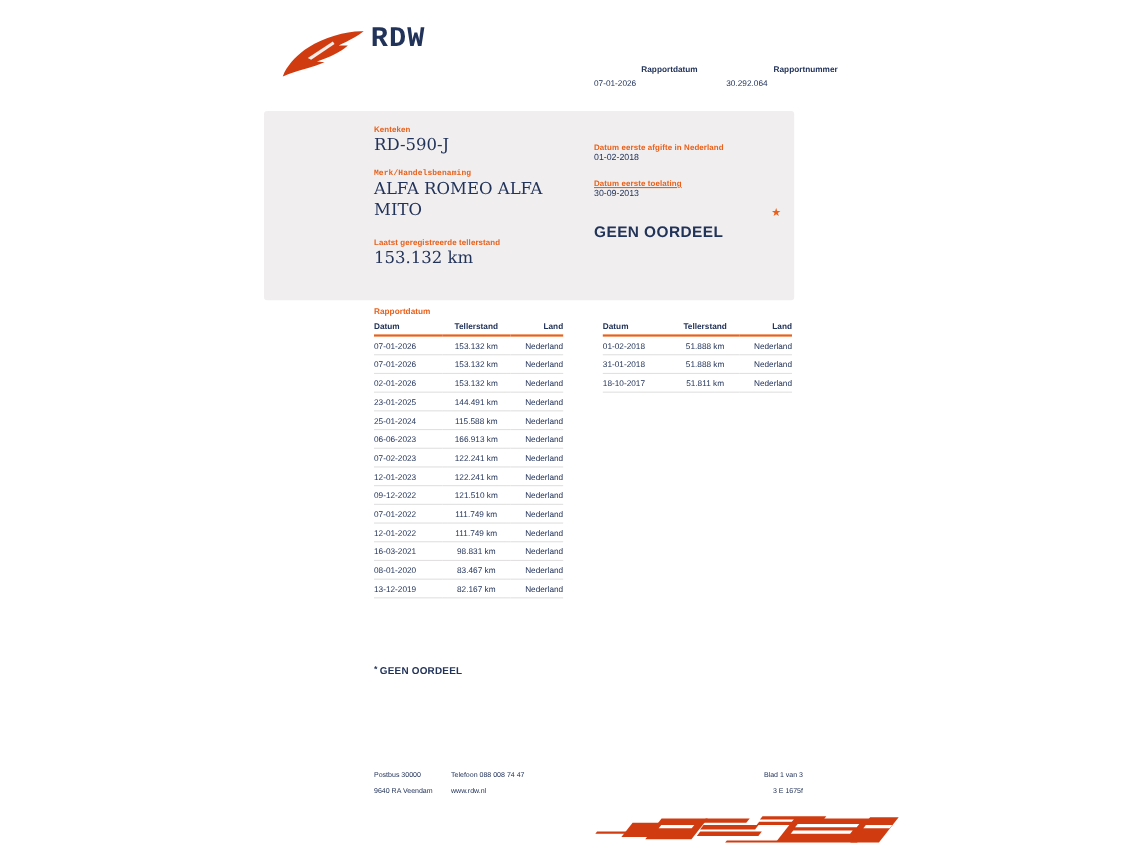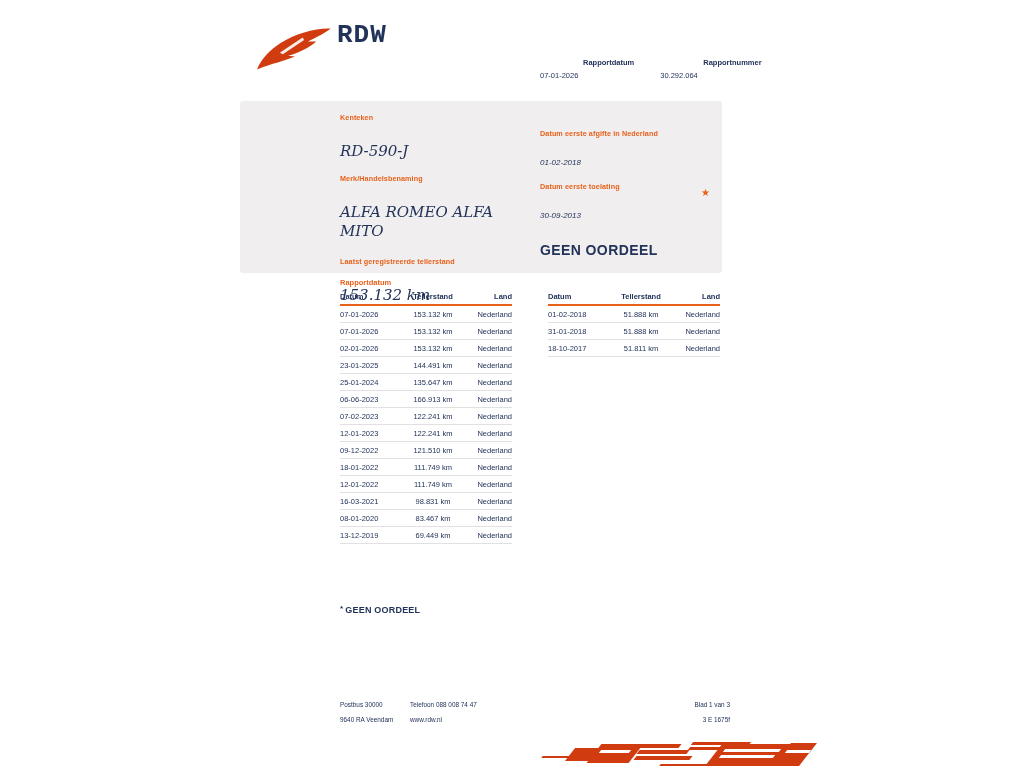--- a/index.html
+++ b/index.html
@@ -23,21 +23,21 @@
   .meta-value{font-size:7.5px;margin-top:4px;color:var(--navy);}
 
   
   .summary-box{position:absolute;left:240px;top:101px;width:482px;height:172px;background:var(--boxgray);border-radius:3px;}
   .summary-tail{position:absolute;left:240px;top:244px;width:72px;height:13px;background:var(--boxgray);clip-path:polygon(0 0,100% 0,76% 100%,4px 100%,0 calc(100% - 5px));}
   .fld-label{font-size:7.2px;font-weight:bold;color:var(--orange);letter-spacing:.1px;}
   .fld-serif{font-family:"DejaVu Serif",serif;font-size:15px;color:var(--navy);line-height:19px;}
   .fld-plain{font-size:8px;color:var(--navy);}
   .sum-left{position:absolute;left:100px;top:12px;width:180px;}
   .sum-right{position:absolute;left:300px;top:28px;width:170px;}
-  .gap-a{margin-top:20px;font-style:italic;} .gap-b{margin-top:13px;} .gap-c{margin-top:16px;}
+  .gap-a{margin-top:0;} .gap-b{margin-top:13px;font-family:Liberation Mono, monospace;} .gap-c{margin-top:16px;}
   .verdict{font-size:14px;font-weight:bold;letter-spacing:.4px;color:var(--navy);margin-top:22px;}
   .star{position:absolute;right:12px;top:86px;color:var(--orange);font-size:10px;}
 
   
   .tables-heading{position:absolute;left:340px;top:278px;font-size:7.5px;font-weight:bold;color:var(--orange);}
   .odo-table{position:absolute;top:290px;width:172px;border-collapse:collapse;font-size:7.5px;color:var(--navy);}
   .odo-left{left:340px;} .odo-right{left:548px;}
   .odo-table th{font-weight:bold;text-align:left;padding:2px 0 3px 0;border-bottom:2px solid var(--orange);font-size:7.5px;margin-left:18px;}
   .odo-table th:nth-child(2),.odo-table td:nth-child(2){text-align:center;}
   .odo-table th:nth-child(3),.odo-table td:nth-child(3){text-align:right;}
@@ -91,21 +91,21 @@
       <div class="fld-label">Kenteken</div>
       <div class="fld-serif gap-a">RD-590-J</div>
       <div class="fld-label gap-b">Merk/Handelsbenaming</div>
       <div class="fld-serif gap-a" style="width:175px;">ALFA ROMEO ALFA MITO</div>
       <div class="fld-label gap-c">Laatst geregistreerde tellerstand</div>
       <div class="fld-serif gap-a">153.132 km</div>
     </div>
     <div class="sum-right">
       <div class="fld-label">Datum eerste afgifte in Nederland</div>
       <div class="fld-plain gap-a">01-02-2018</div>
-      <div class="fld-label" style="margin-top:15px;">Datum eerste toelating</div>
+      <div class="fld-label" style="margin-top:15px;text-decoration:underline;">Datum eerste toelating</div>
       <div class="fld-plain gap-a">30-09-2013</div>
       <div class="verdict">GEEN OORDEEL</div>
     </div>
     <div class="star">★</div>
   </div>
   <div class="summary-tail"></div>
 
   <div class="tables-heading">Rapportdatum</div>
 
   <table class="odo-table odo-left">
@@ -137,21 +137,21 @@
           <td>153.132 km</td>
           <td>Nederland</td>
         </tr>
         <tr>
           <td>23-01-2025</td>
           <td>144.491 km</td>
           <td>Nederland</td>
         </tr>
         <tr>
           <td>25-01-2024</td>
-          <td>135.647 km</td>
+          <td>115.588 km</td>
           <td>Nederland</td>
         </tr>
         <tr>
           <td>06-06-2023</td>
           <td>166.913 km</td>
           <td>Nederland</td>
         </tr>
         <tr>
           <td>07-02-2023</td>
           <td>122.241 km</td>
@@ -161,42 +161,42 @@
           <td>12-01-2023</td>
           <td>122.241 km</td>
           <td>Nederland</td>
         </tr>
         <tr>
           <td>09-12-2022</td>
           <td>121.510 km</td>
           <td>Nederland</td>
         </tr>
         <tr>
-          <td>18-01-2022</td>
+          <td>07-01-2022</td>
           <td>111.749 km</td>
           <td>Nederland</td>
         </tr>
         <tr>
           <td>12-01-2022</td>
           <td>111.749 km</td>
           <td>Nederland</td>
         </tr>
         <tr>
           <td>16-03-2021</td>
           <td>98.831 km</td>
           <td>Nederland</td>
         </tr>
         <tr>
           <td>08-01-2020</td>
           <td>83.467 km</td>
           <td>Nederland</td>
         </tr>
         <tr>
           <td>13-12-2019</td>
-          <td>69.449 km</td>
+          <td>82.167 km</td>
           <td>Nederland</td>
         </tr>
       </tbody>
   </table>
 
   <table class="odo-table odo-right">
     <colgroup>
         <col class="c1">
         <col class="c2">
         <col class="c3">

